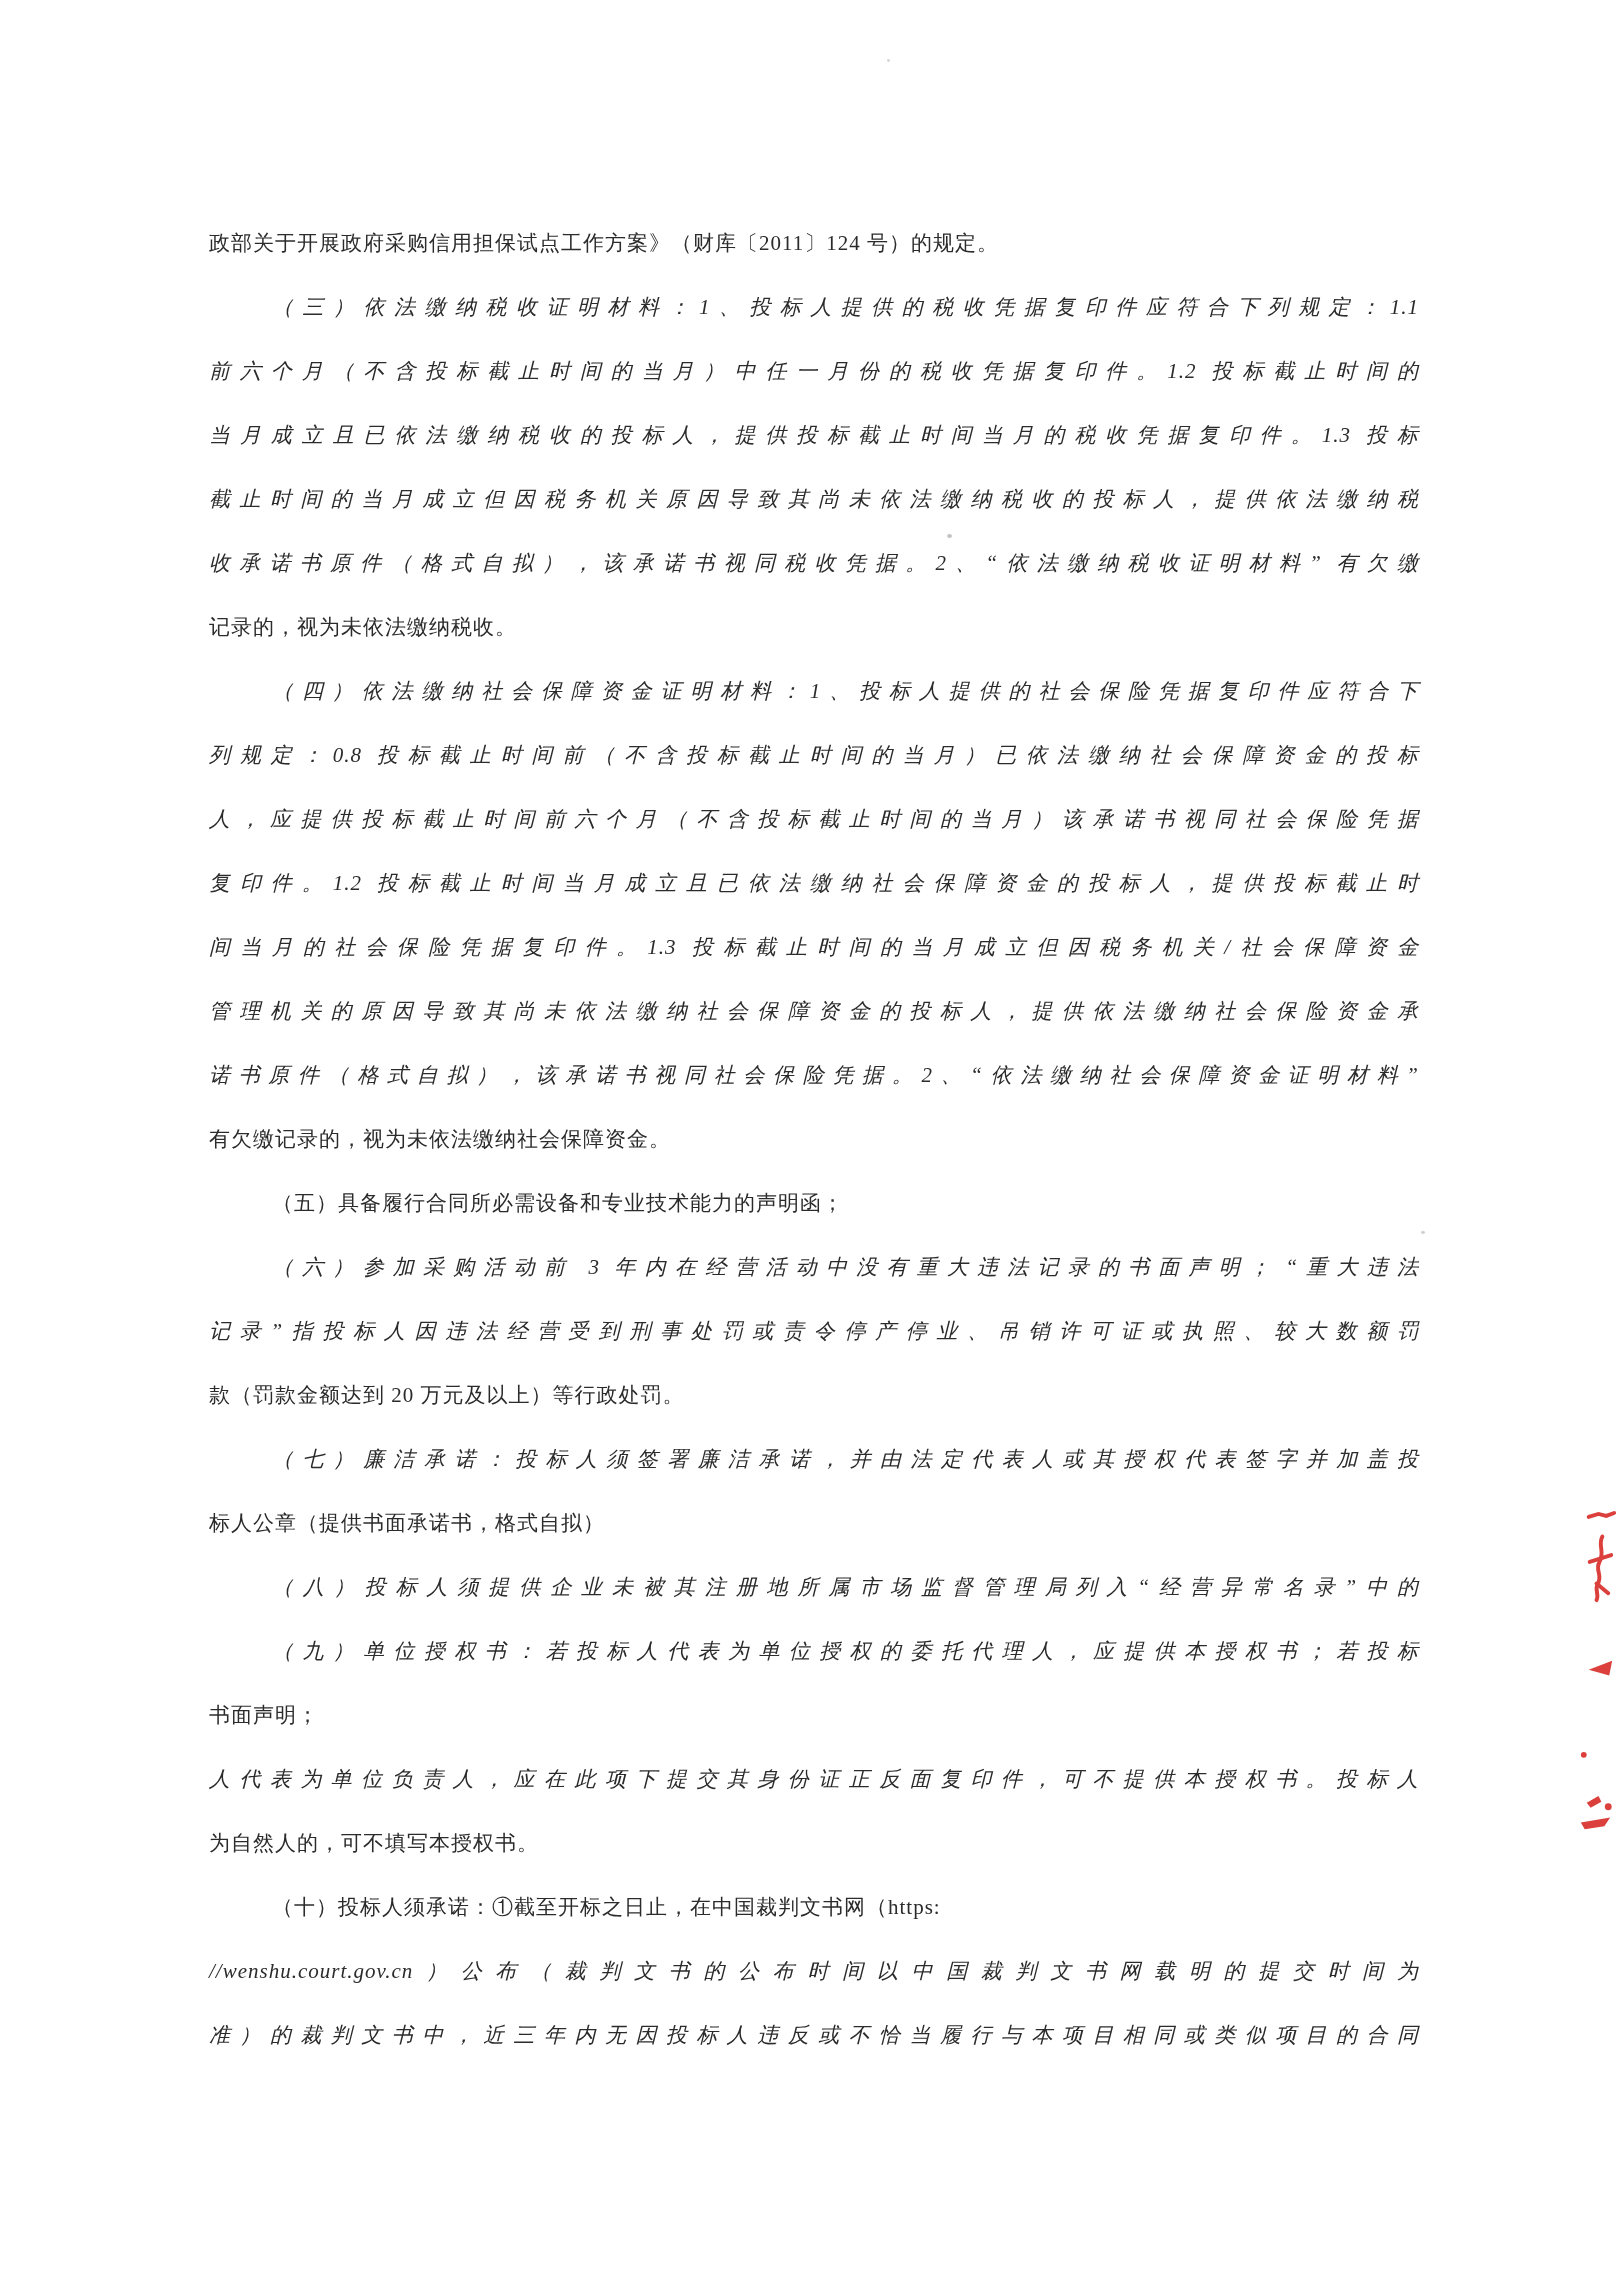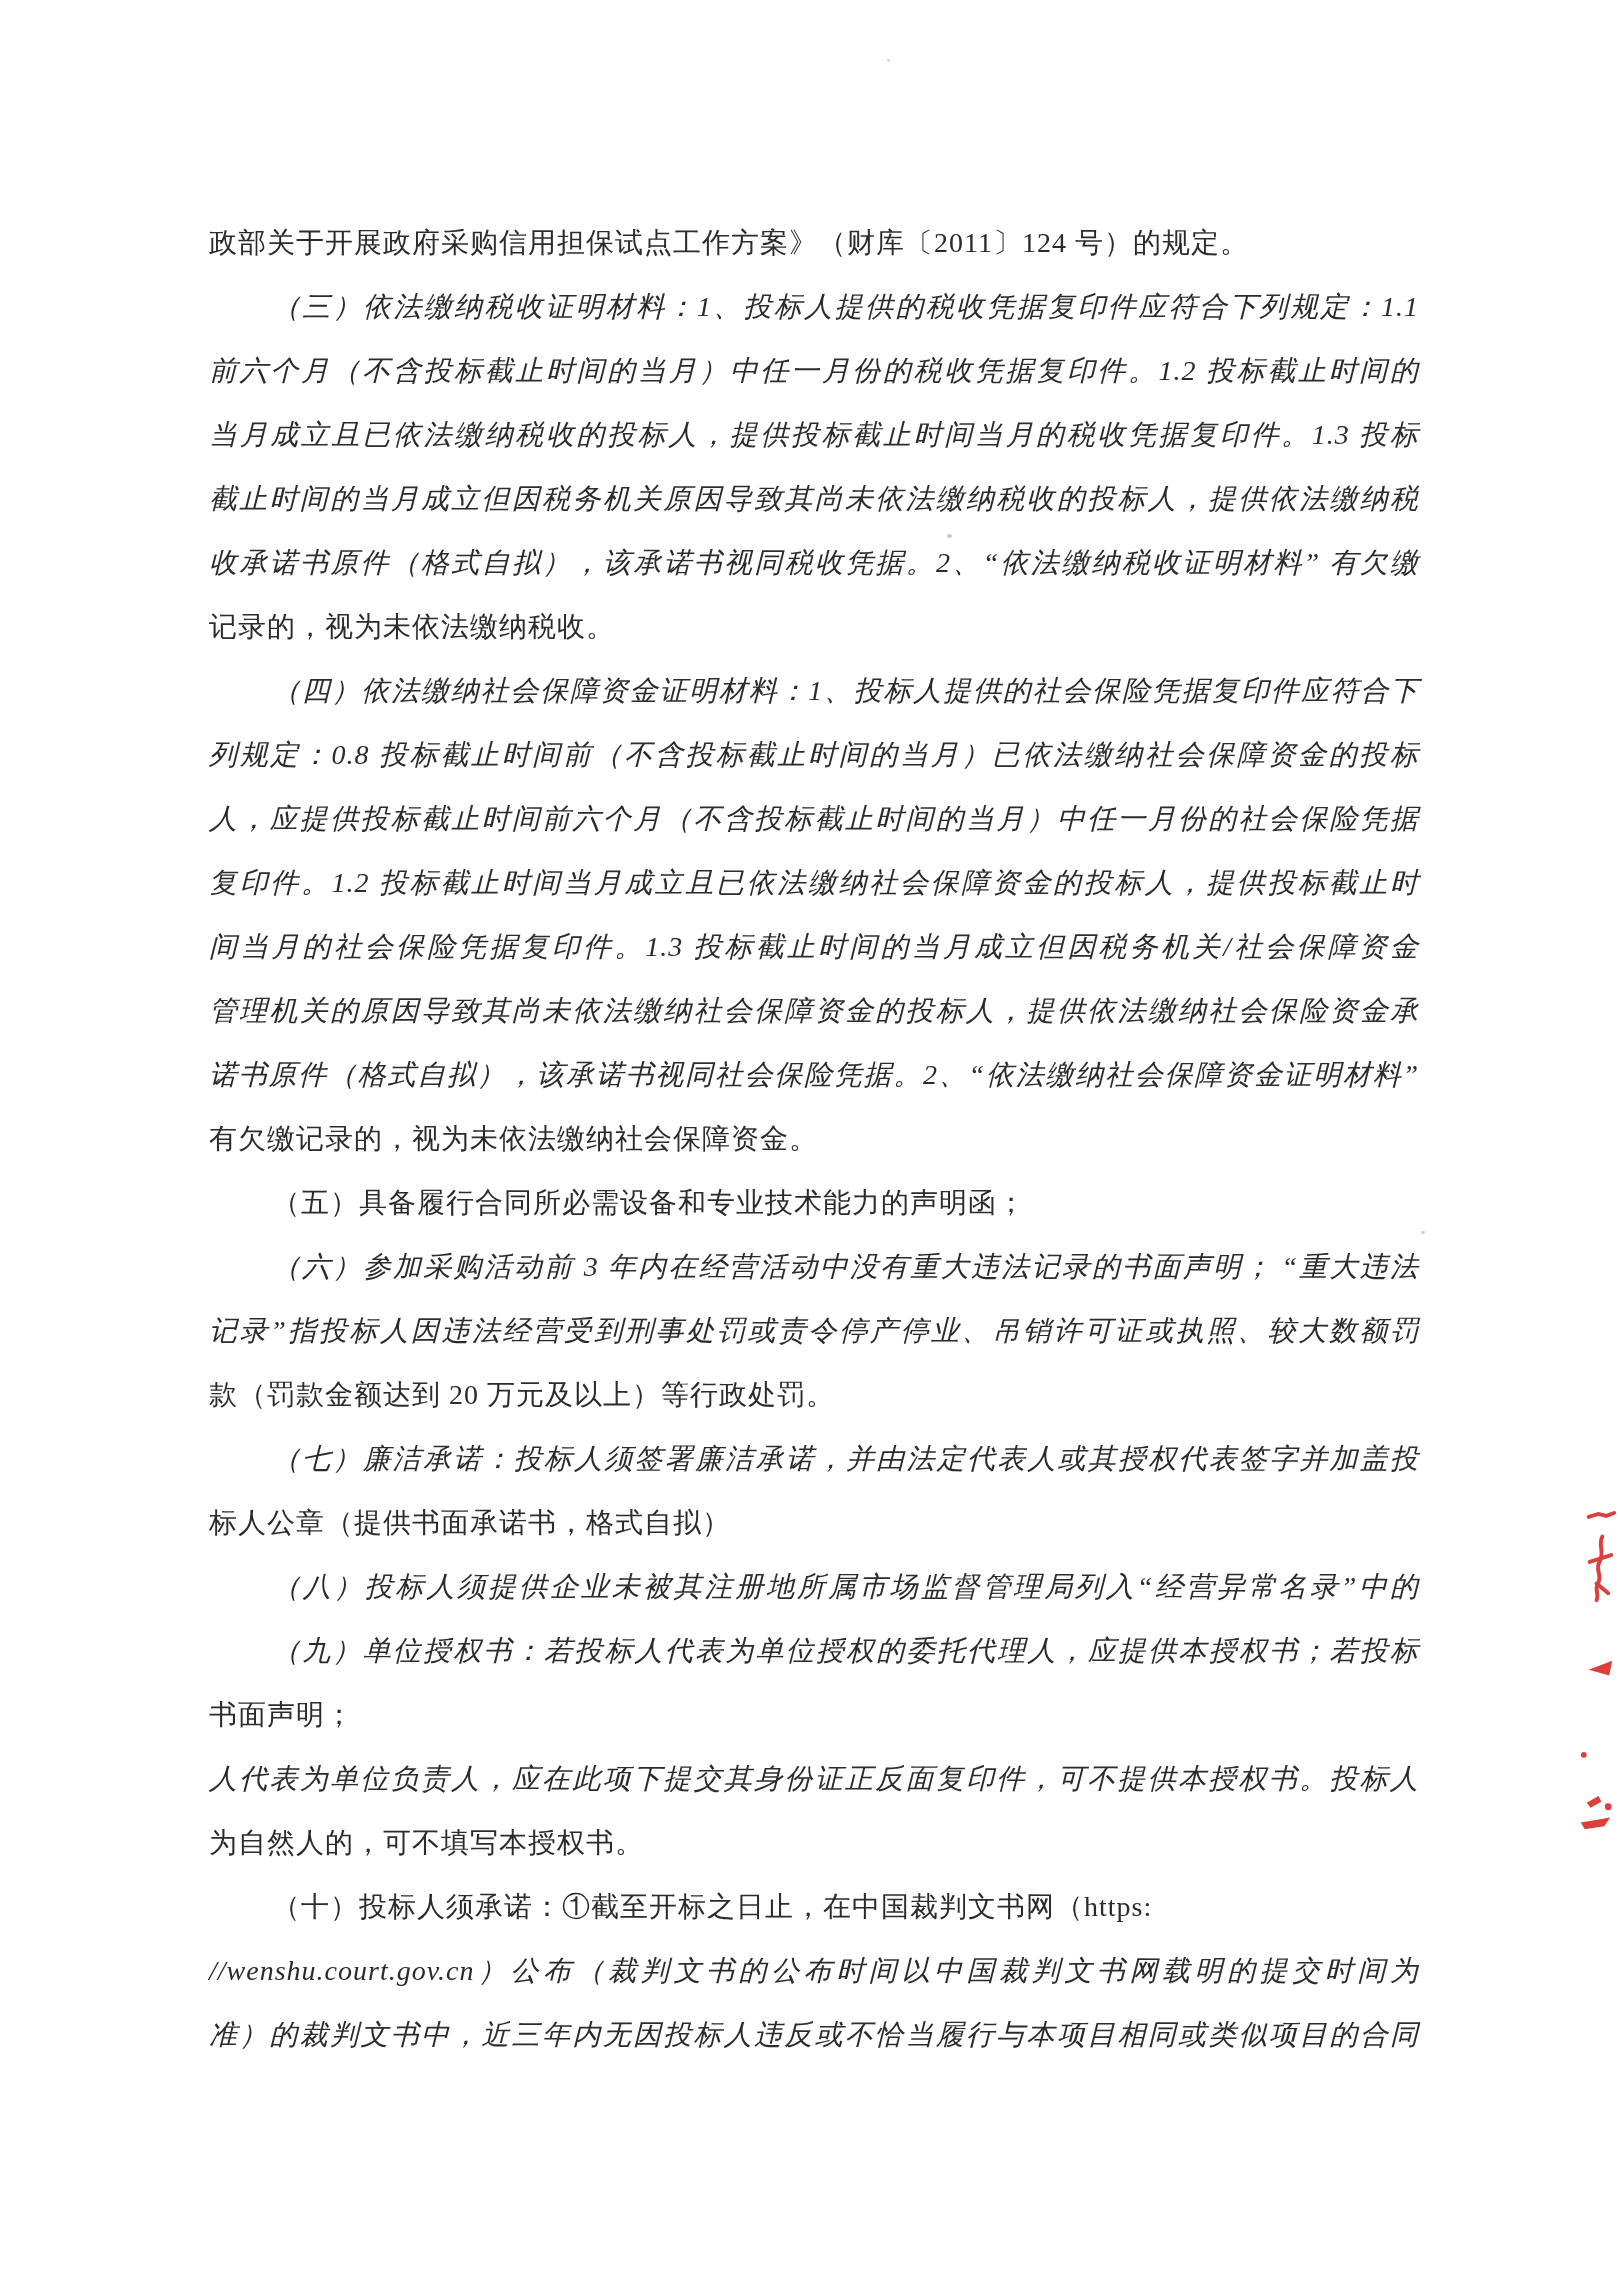--- a/index.html
+++ b/index.html
@@ -11,21 +11,21 @@
     font-family:"Liberation Serif","DejaVu Serif",serif;
   }
   .text-block{
     position:absolute;
     left:209px;top:211px;
     width:1210px;
   }
   .line{
     height:64px;
     line-height:64px;
-    font-size:28px;
+    font-size:21px;
     letter-spacing:1px;
     color:#2b2b2b;
     white-space:nowrap;
   }
   .ind{ text-indent:63px; }
   .just{
     text-align:justify;
     text-align-last:justify;
     font-style:italic;
   }
@@ -51,21 +51,21 @@
   <div class="text-block">
     <div class="line">政部关于开展政府采购信用担保试点工作方案》（财库〔2011〕124 号）的规定。</div>
     <div class="line ind just">（三）依法缴纳税收证明材料：1、投标人提供的税收凭据复印件应符合下列规定：1.1</div>
     <div class="line just">前六个月（不含投标截止时间的当月）中任一月份的税收凭据复印件。1.2 投标截止时间的</div>
     <div class="line just">当月成立且已依法缴纳税收的投标人，提供投标截止时间当月的税收凭据复印件。1.3 投标</div>
     <div class="line just">截止时间的当月成立但因税务机关原因导致其尚未依法缴纳税收的投标人，提供依法缴纳税</div>
     <div class="line just">收承诺书原件（格式自拟），该承诺书视同税收凭据。2、“依法缴纳税收证明材料” 有欠缴</div>
     <div class="line">记录的，视为未依法缴纳税收。</div>
     <div class="line ind just">（四）依法缴纳社会保障资金证明材料：1、投标人提供的社会保险凭据复印件应符合下</div>
     <div class="line just">列规定：0.8 投标截止时间前（不含投标截止时间的当月）已依法缴纳社会保障资金的投标</div>
-    <div class="line just">人，应提供投标截止时间前六个月（不含投标截止时间的当月）中任一月份的社会保险凭据</div>
+    <div class="line just">人，应提供投标截止时间前六个月（不含投标截止时间的当月）该承诺书视同社会保险凭据</div>
     <div class="line just">复印件。1.2 投标截止时间当月成立且已依法缴纳社会保障资金的投标人，提供投标截止时</div>
     <div class="line just">间当月的社会保险凭据复印件。1.3 投标截止时间的当月成立但因税务机关/社会保障资金</div>
     <div class="line just">管理机关的原因导致其尚未依法缴纳社会保障资金的投标人，提供依法缴纳社会保险资金承</div>
     <div class="line just">诺书原件（格式自拟），该承诺书视同社会保险凭据。2、“依法缴纳社会保障资金证明材料”</div>
     <div class="line">有欠缴记录的，视为未依法缴纳社会保障资金。</div>
     <div class="line ind">（五）具备履行合同所必需设备和专业技术能力的声明函；</div>
     <div class="line ind just">（六）参加采购活动前 3 年内在经营活动中没有重大违法记录的书面声明； “重大违法</div>
     <div class="line just">记录”指投标人因违法经营受到刑事处罚或责令停产停业、吊销许可证或执照、较大数额罚</div>
     <div class="line">款（罚款金额达到 20 万元及以上）等行政处罚。</div>
     <div class="line ind just">（七）廉洁承诺：投标人须签署廉洁承诺，并由法定代表人或其授权代表签字并加盖投</div>

